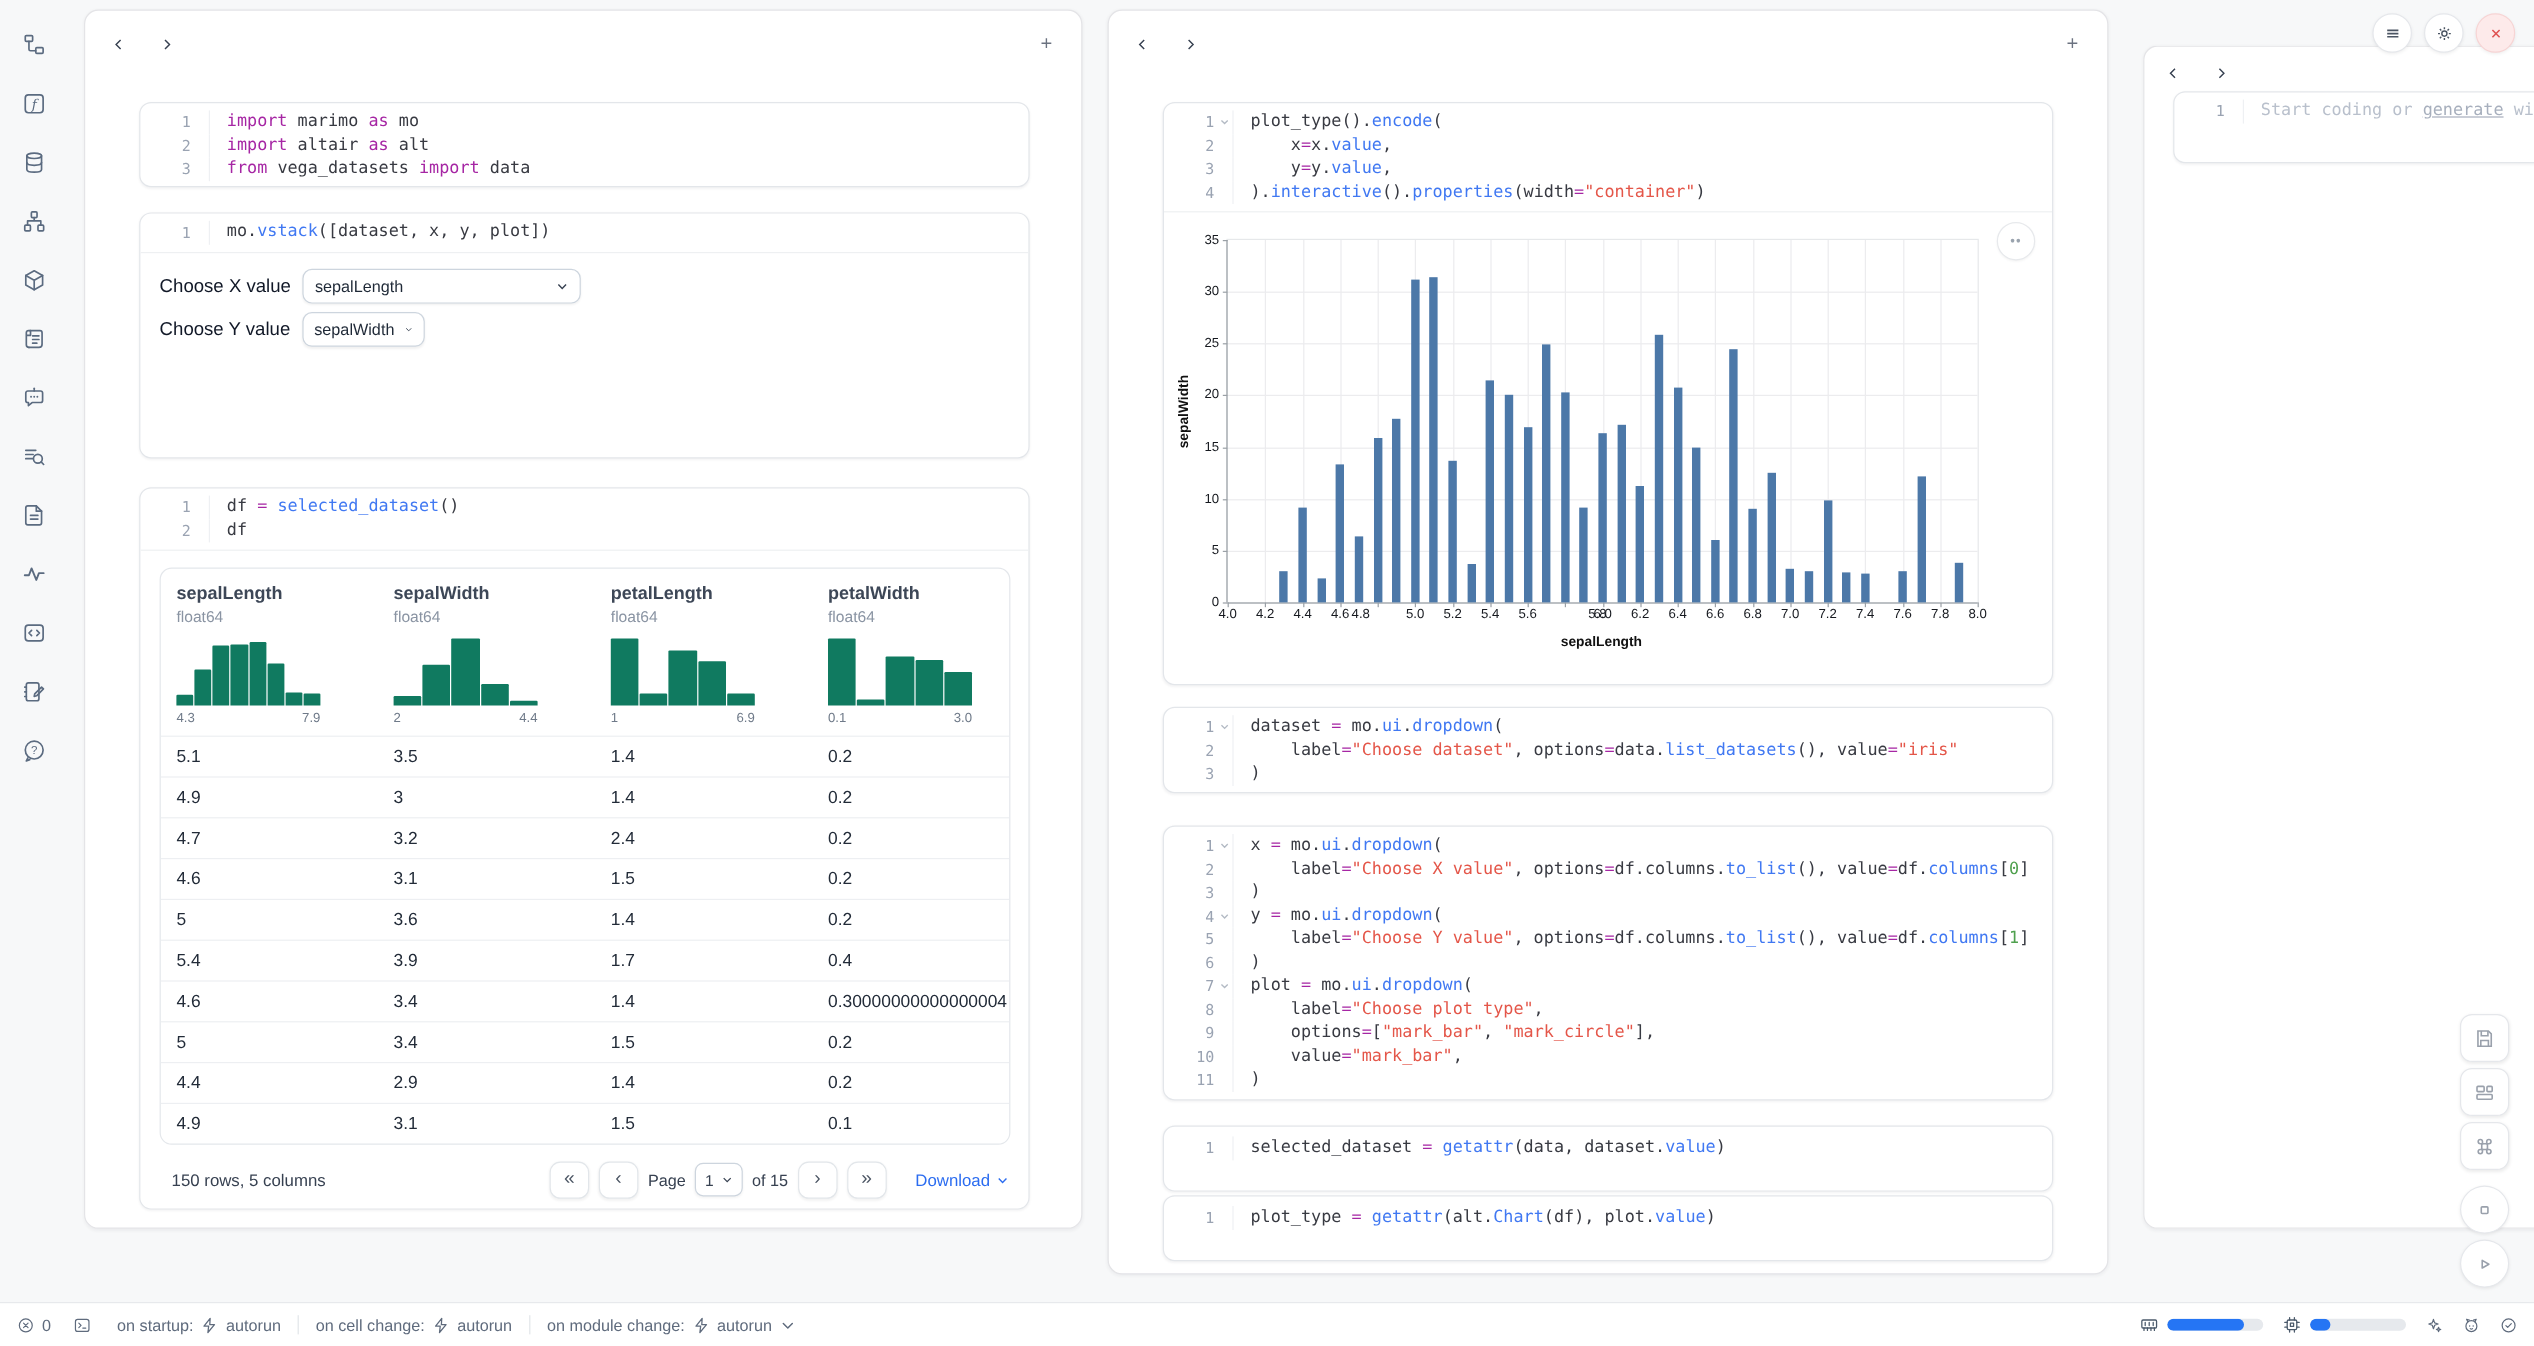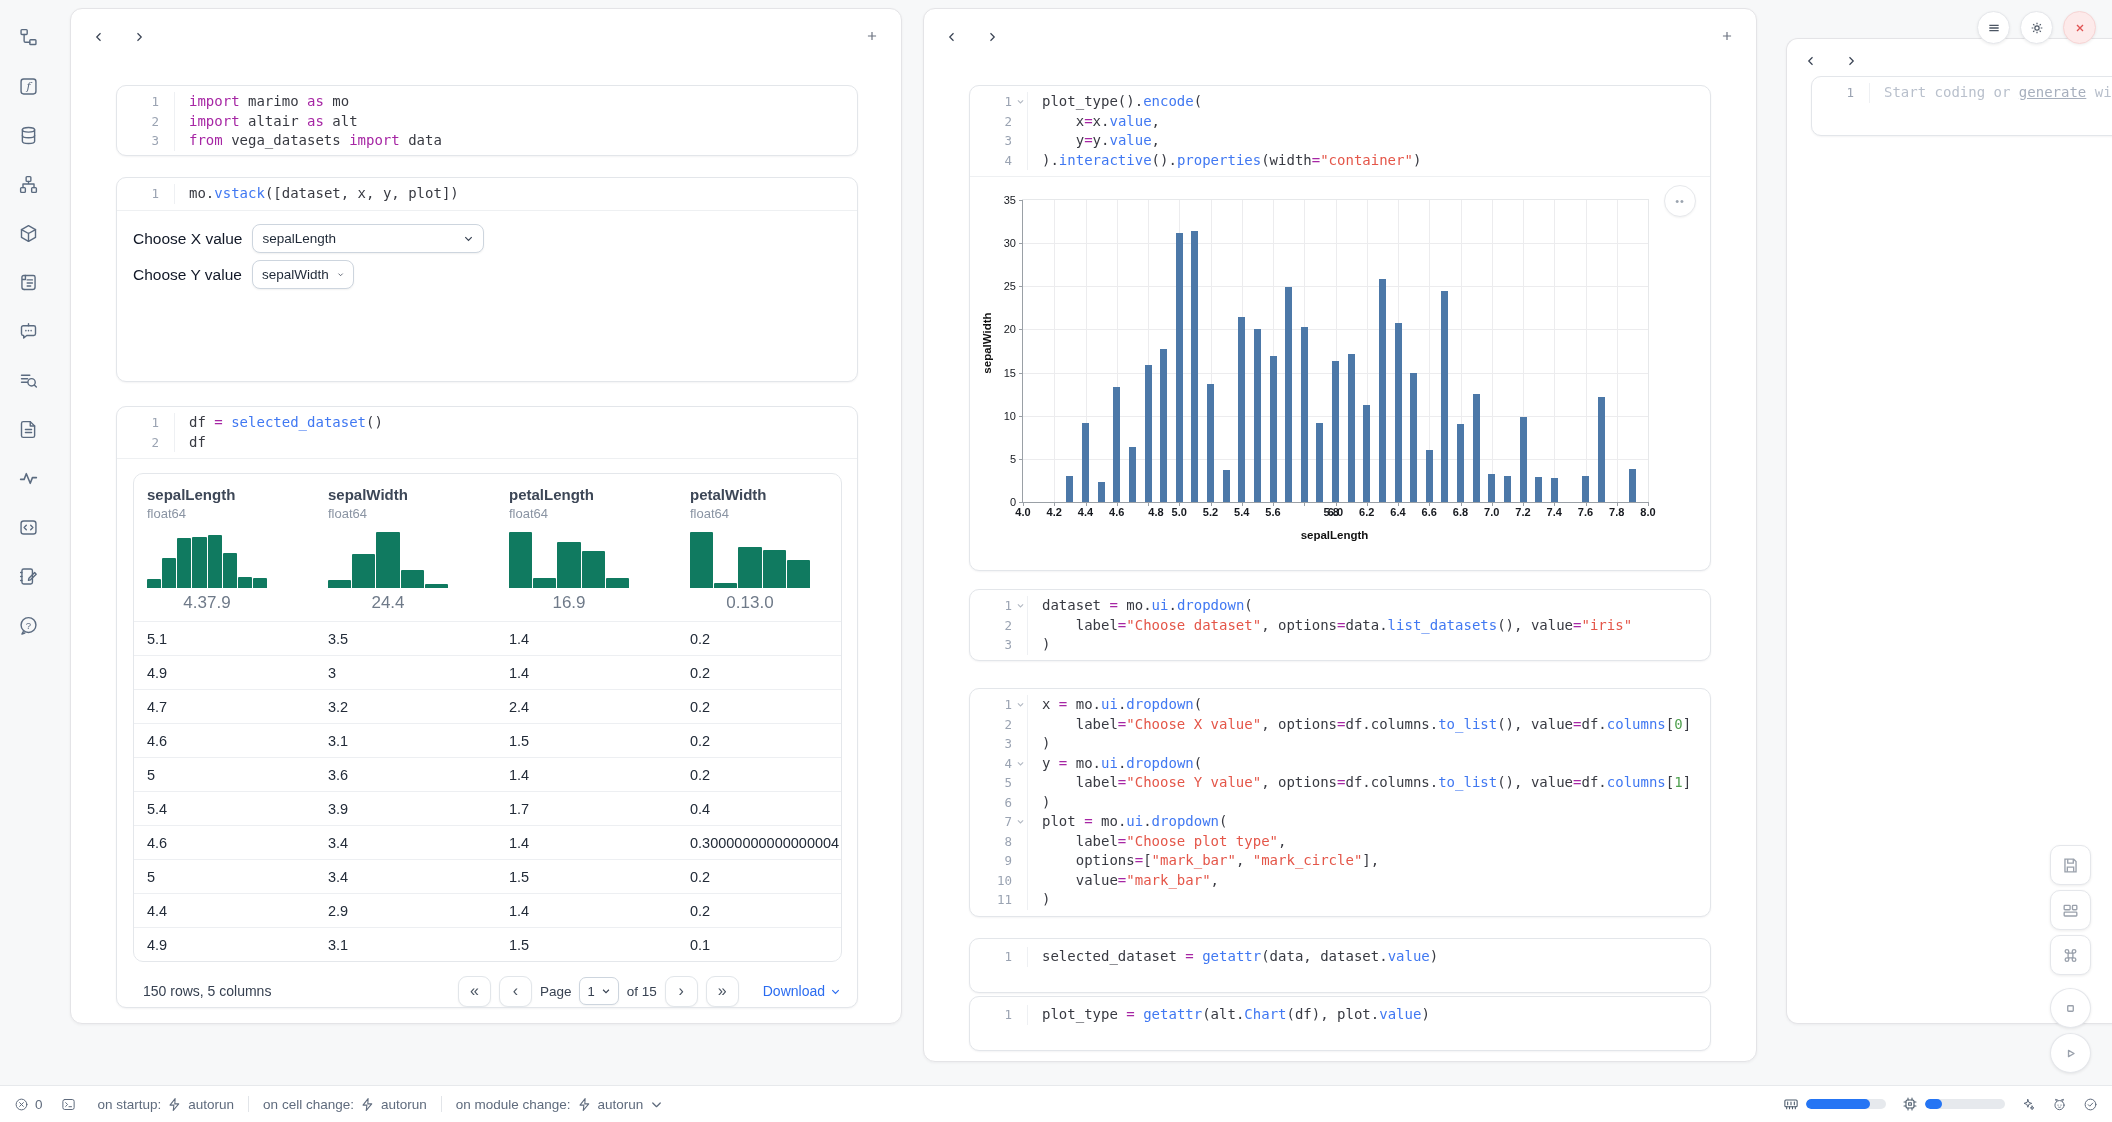--- a/index.html
+++ b/index.html
@@ -52,21 +52,21 @@
 
   
   .dfout{padding:14px 16px 12px}
   .tbl{border:1px solid #e4e7eb;border-radius:10px;overflow:hidden;width:707px;background:#fff}
   .thead{display:flex;padding:12px 0 6px}
   .th{flex:0 0 168px;padding-left:13px;cursor:pointer}
   .th .nm{font-size:15px;font-weight:700;color:#3d4757}
   .th .dt{font-size:13px;color:#8a94a3;margin-top:3px}
   .hist{margin-top:11px;width:120px;height:56px;display:flex;align-items:flex-end;gap:1px}
   .hist i{flex:1;border-radius:1px 1px 0 0}
-  .rng{width:120px;display:flex;justify-content:center;font-size:17px;color:#6f7a89;margin:5px 0 2px}
+  .rng{width:120px;display:flex;justify-content:space-between;font-size:11px;color:#6f7a89;margin:5px 0 2px}
   .trow{display:flex;height:33px;align-items:center;border-top:1px solid #edeff2;font-size:14.5px;
         color:#222b38;cursor:pointer}
   .td{flex:0 0 168px;padding-left:13px;white-space:nowrap;overflow:hidden}
   .tfoot{display:flex;align-items:center;margin-top:12px;height:34px;color:#374151}
   .tfoot .sum{font-size:14px;margin-left:10px;color:#374151}
   .sicon{color:#6b7280}
   .pgbtn{width:33px;height:31px;border:1px solid #e2e6ea;border-radius:9px;background:#fff;
          box-shadow:0 1px 2px rgba(0,0,0,.05);color:#4b5563;font-size:16px;display:flex;align-items:center;
          justify-content:center;cursor:pointer;padding:0}
   .pgsel{height:26px;border:1px solid #cdd5de;border-radius:7px;background:#fff;display:flex;align-items:center;
@@ -78,21 +78,21 @@
 
   
   #chart{position:relative;height:388px}
   .plot{position:absolute;left:52px;top:22px;width:625px;height:302px;border:1px solid #e6e8ea}
   .axis-l{position:absolute;left:-1px;top:0;width:1px;height:100%;background:#9aa0a6}
   .axis-b{position:absolute;left:0;bottom:-1px;width:100%;height:1px;background:#9aa0a6}
   .gv{position:absolute;top:0;width:1px;height:100%;background:#ececee}
   .gh{position:absolute;left:0;width:100%;height:1px;background:#ececee}
   .cbar{position:absolute;bottom:0;width:7px}
   .xt{position:absolute;top:306px;width:30px;margin-left:-15px;text-align:center;font-size:11px;
-      color:#16191f;font-weight:700}
+      color:#16191f;font-weight:400}
   .yt{position:absolute;right:100%;margin-right:7px;width:30px;text-align:right;font-size:11px;
       color:#16191f;font-weight:500;margin-top:-6px}
   .tickx{position:absolute;top:100%;width:1px;height:4px;background:#9aa0a6}
   .ticky{position:absolute;right:100%;height:1px;width:4px;background:#9aa0a6}
   .xlab{position:absolute;left:52px;width:625px;top:352px;text-align:center;font-size:11.5px;
         font-weight:700;color:#111}
   .ylab{position:absolute;left:-28px;top:160px;transform:rotate(-90deg);font-size:11.5px;font-weight:700;
         color:#111;width:90px;text-align:center}
   .chartmenu{position:absolute;right:14px;top:8px;width:30px;height:30px;border-radius:50%;
         border:1px solid #e7e9ec;background:#fff;color:#9aa3ae;display:flex;align-items:center;
@@ -494,21 +494,21 @@
             <div class="tickx" style="left: 31.25px;"></div>
             <div class="xt" style="left: 31.25px;">4.2</div>
             <div class="gv" style="left: 62.5px;"></div>
             <div class="tickx" style="left: 62.5px;"></div>
             <div class="xt" style="left: 62.5px;">4.4</div>
             <div class="gv" style="left: 93.75px;"></div>
             <div class="tickx" style="left: 93.75px;"></div>
             <div class="xt" style="left: 93.75px;">4.6</div>
             <div class="gv" style="left: 125px;"></div>
             <div class="tickx" style="left: 125px;"></div>
-            <div class="xt" style="left: 133px;">4.8</div>
+            <div class="xt" style="left: 111px;">4.8</div>
             <div class="gv" style="left: 156.25px;"></div>
             <div class="tickx" style="left: 156.25px;"></div>
             <div class="xt" style="left: 156.25px;">5.0</div>
             <div class="gv" style="left: 187.5px;"></div>
             <div class="tickx" style="left: 187.5px;"></div>
             <div class="xt" style="left: 187.5px;">5.2</div>
             <div class="gv" style="left: 218.75px;"></div>
             <div class="tickx" style="left: 218.75px;"></div>
             <div class="xt" style="left: 218.75px;">5.4</div>
             <div class="gv" style="left: 250px;"></div>

